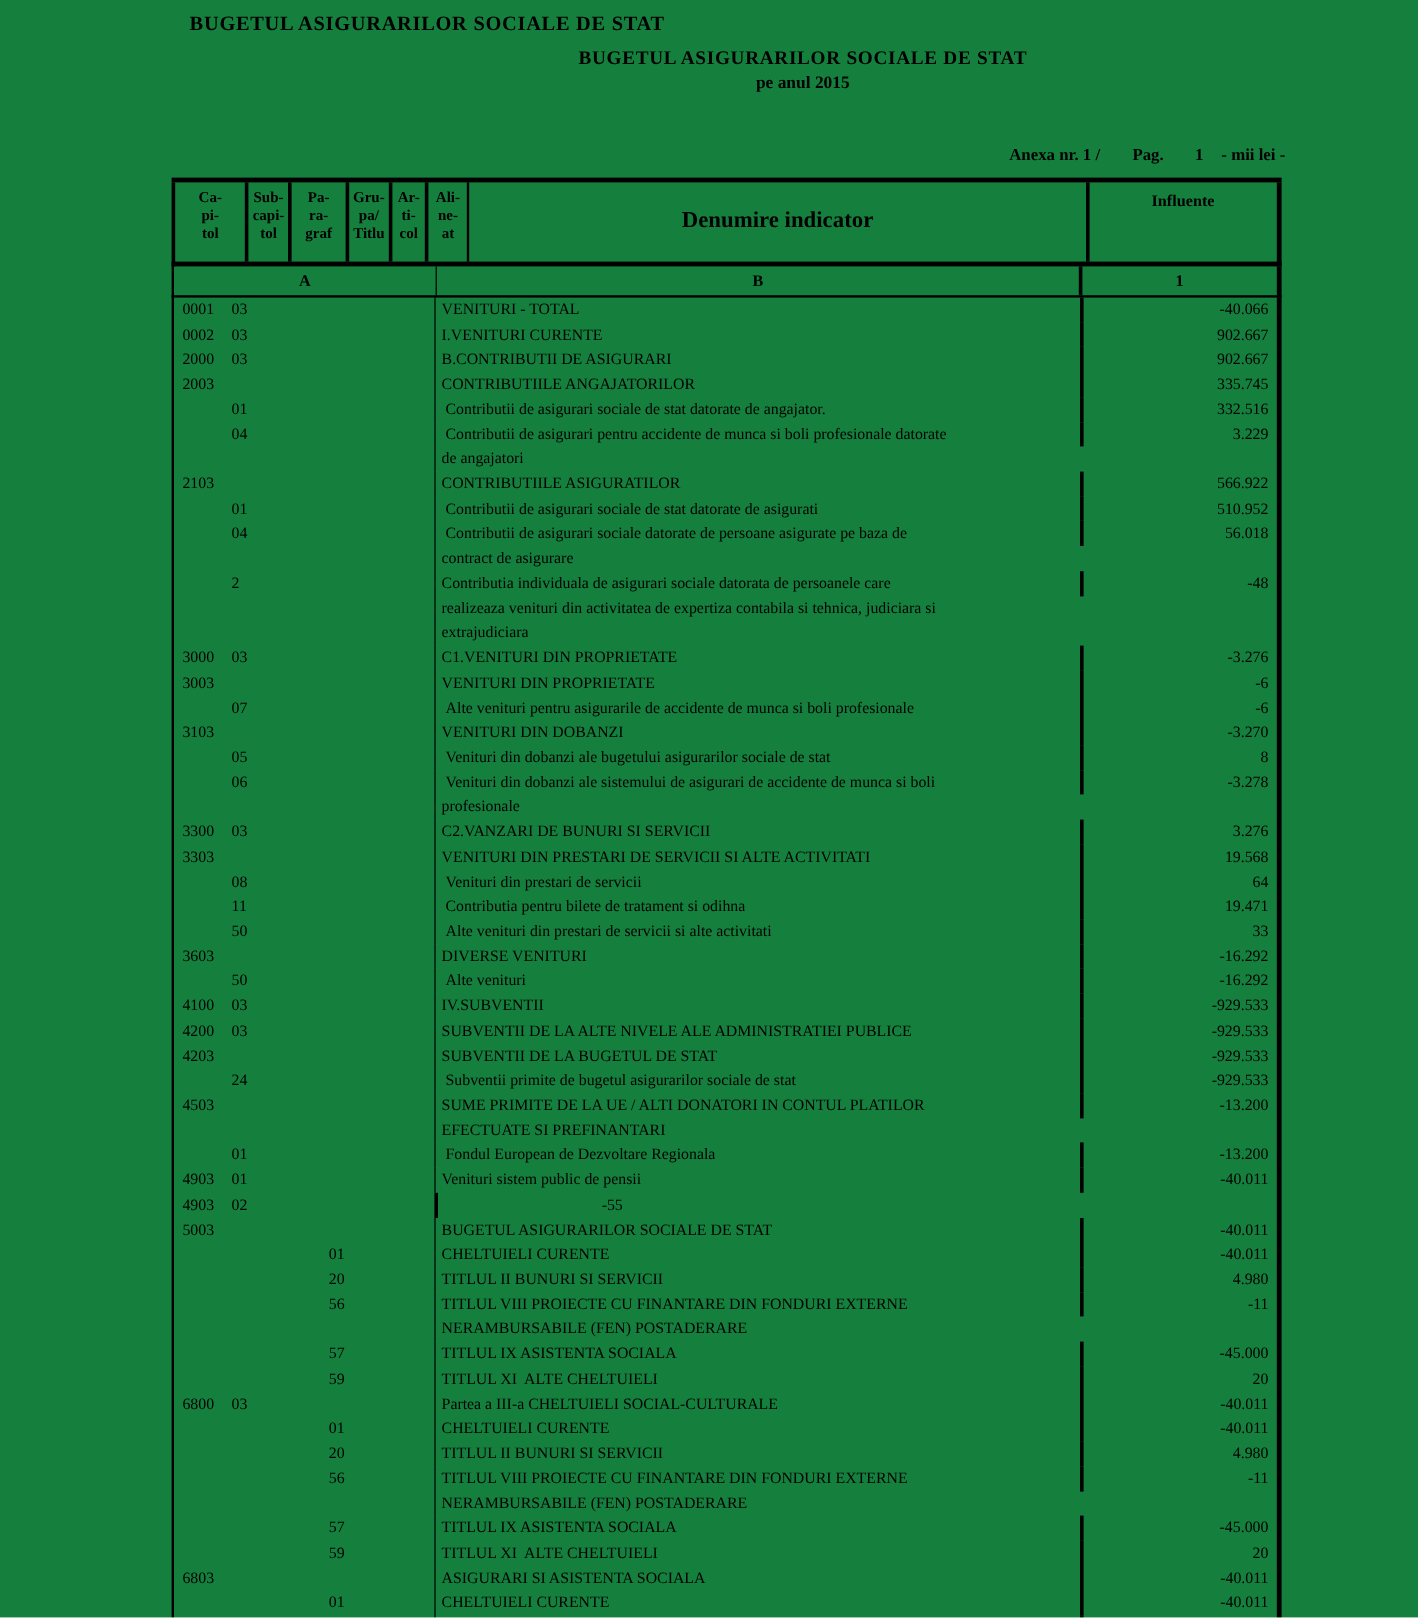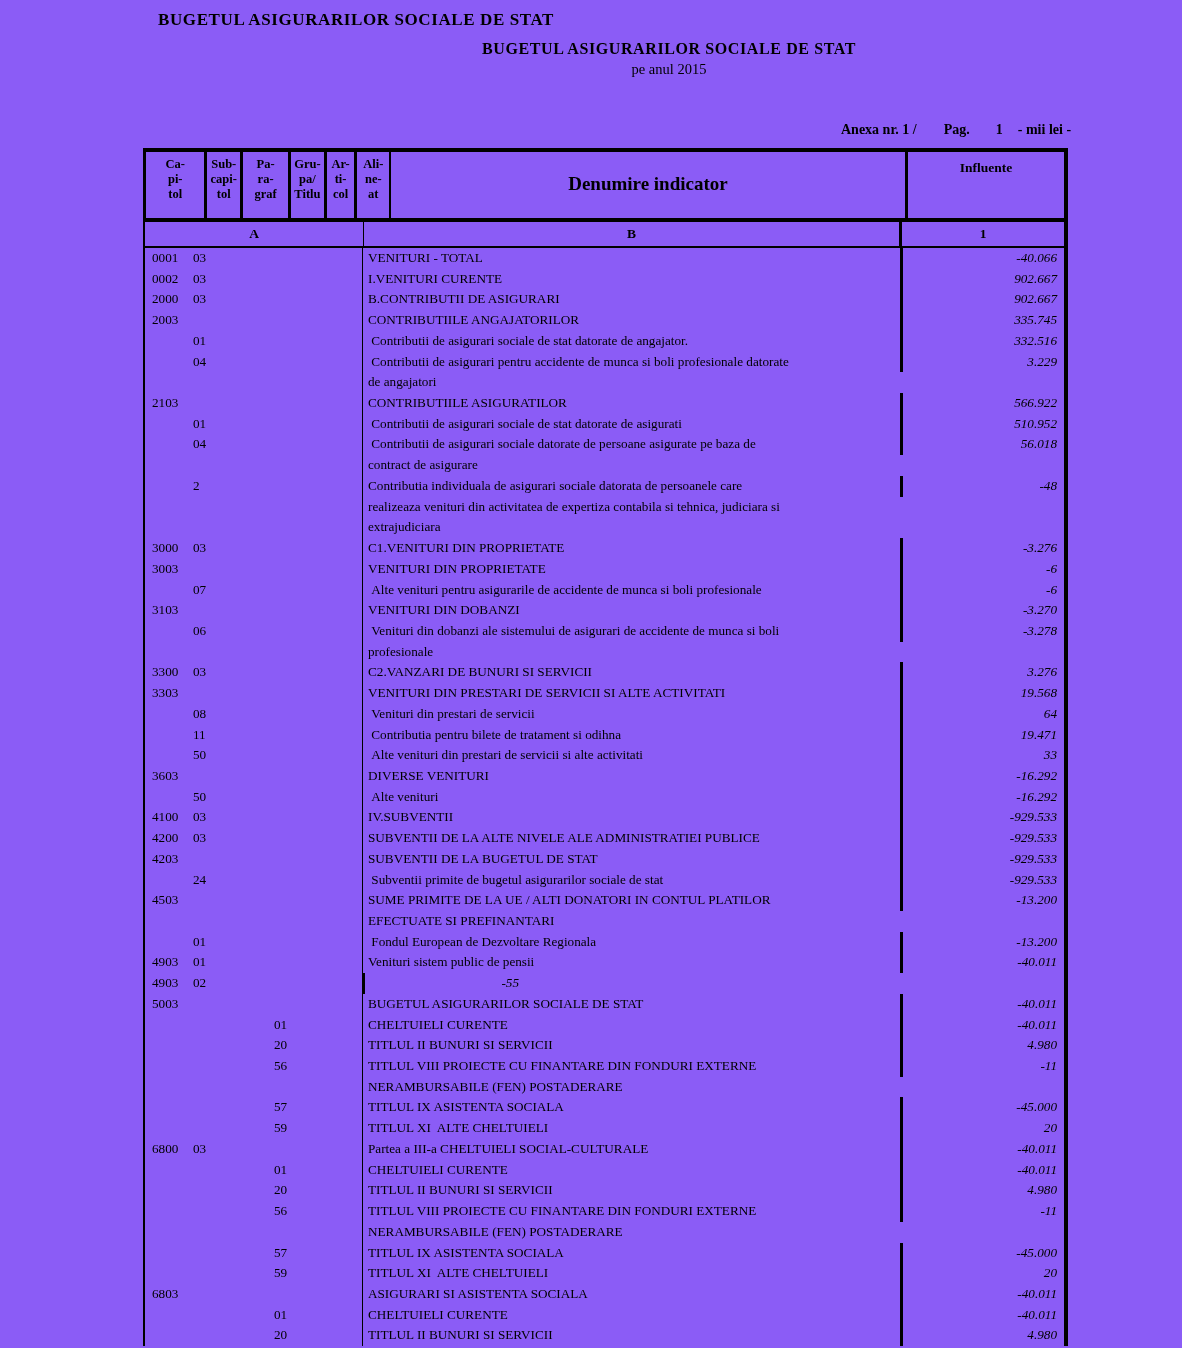--- a/index.html
+++ b/index.html
@@ -1,23 +1,23 @@
 <!DOCTYPE html>
 <html><head>
 <meta charset="utf-8">
 <style>
   html,body{margin:0;padding:0;background:#ffffff;}
   .page{
-    position:relative;width:1182px;height:1348px;background:#8b5cf6;overflow:hidden;
+    position:relative;width:1182px;height:1348px;background:#15803d;overflow:hidden;
     font-family:"Liberation Serif","DejaVu Serif",serif;color:#000;
   }
   .doc-title{position:absolute;left:158px;top:10px;font-size:17px;font-weight:bold;letter-spacing:0.6px;white-space:pre;}
   .center-titles{position:absolute;left:369px;top:38px;width:600px;text-align:center;}
   .report-title{font-size:16px;font-weight:bold;letter-spacing:0.6px;line-height:21px;}
-  .report-subtitle{font-size:14.5px;font-weight:normal;line-height:21px;}
+  .report-subtitle{font-size:14.5px;font-weight:bold;line-height:21px;}
   .annex-row{position:absolute;top:122px;left:841px;width:262px;display:flex;align-items:baseline;font-size:14px;font-weight:bold;white-space:pre;}
   .annex-row .pag{margin-left:27px;}
   .annex-row .pagenum{margin-left:26px;}
   .annex-row .units{margin-left:15px;}
 
   .budget-table{position:absolute;left:143px;top:148px;width:925px;box-sizing:border-box;border-top:4px solid #000;}
   .thead{display:flex;box-sizing:border-box;width:925px;height:70px;border-left:3px solid #000;border-right:4px solid #000;border-bottom:4px solid #000;}
   .th{box-sizing:border-box;border-right:3px solid #000;font-weight:bold;font-size:12.5px;line-height:15px;text-align:center;padding-top:5px;white-space:pre-line;}
   .th.small1{width:64px;}
   .th.small2{width:37px;}
@@ -35,21 +35,21 @@
   .tbody{box-sizing:border-box;width:925px;border-left:2px solid #000;border-right:4px solid #000;min-height:1098px;}
   .row{display:flex;align-items:flex-start;font-size:13.2px;line-height:20.72px;}
   .cell{box-sizing:border-box;white-space:pre-wrap;}
   .c-capitol{width:39px;padding-left:7px;flex:none;}
   .c-subcapitol{width:42px;padding-left:9px;flex:none;}
   .c-paragraf{width:36px;padding-left:6px;flex:none;}
   .c-grupa{width:36px;padding-left:12px;flex:none;}
   .c-articol{width:32px;padding-left:6px;flex:none;}
   .c-alineat{width:32px;padding-left:6px;flex:none;}
   .c-name{width:538px;padding-left:5px;border-left:1px solid #000;flex:none;}
-  .c-value{width:164px;padding-right:7px;text-align:right;border-left:3px solid #000;flex:none;font-style:italic;}
+  .c-value{width:164px;padding-right:7px;text-align:right;border-left:3px solid #000;flex:none;}
 </style>
 </head>
 <body>
 
 <div class="page">
 
   <div class="doc-title">BUGETUL ASIGURARILOR SOCIALE DE STAT</div>
 
   <div class="center-titles">
     <div class="report-title">BUGETUL ASIGURARILOR SOCIALE DE STAT</div>
@@ -231,20 +231,30 @@
           <div class="cell c-subcapitol"></div>
           <div class="cell c-paragraf"></div>
           <div class="cell c-grupa"></div>
           <div class="cell c-articol"></div>
           <div class="cell c-alineat"></div>
           <div class="cell c-name">VENITURI DIN DOBANZI</div>
           <div class="cell c-value">-3.270</div>
         </div>
         <div class="row">
           <div class="cell c-capitol"></div>
+          <div class="cell c-subcapitol">05</div>
+          <div class="cell c-paragraf"></div>
+          <div class="cell c-grupa"></div>
+          <div class="cell c-articol"></div>
+          <div class="cell c-alineat"></div>
+          <div class="cell c-name"> Venituri din dobanzi ale bugetului asigurarilor sociale de stat</div>
+          <div class="cell c-value">8</div>
+        </div>
+        <div class="row">
+          <div class="cell c-capitol"></div>
           <div class="cell c-subcapitol">06</div>
           <div class="cell c-paragraf"></div>
           <div class="cell c-grupa"></div>
           <div class="cell c-articol"></div>
           <div class="cell c-alineat"></div>
           <div class="cell c-name"> Venituri din dobanzi ale sistemului de asigurari de accidente de munca si boli
 profesionale</div>
           <div class="cell c-value">-3.278</div>
         </div>
         <div class="row">

